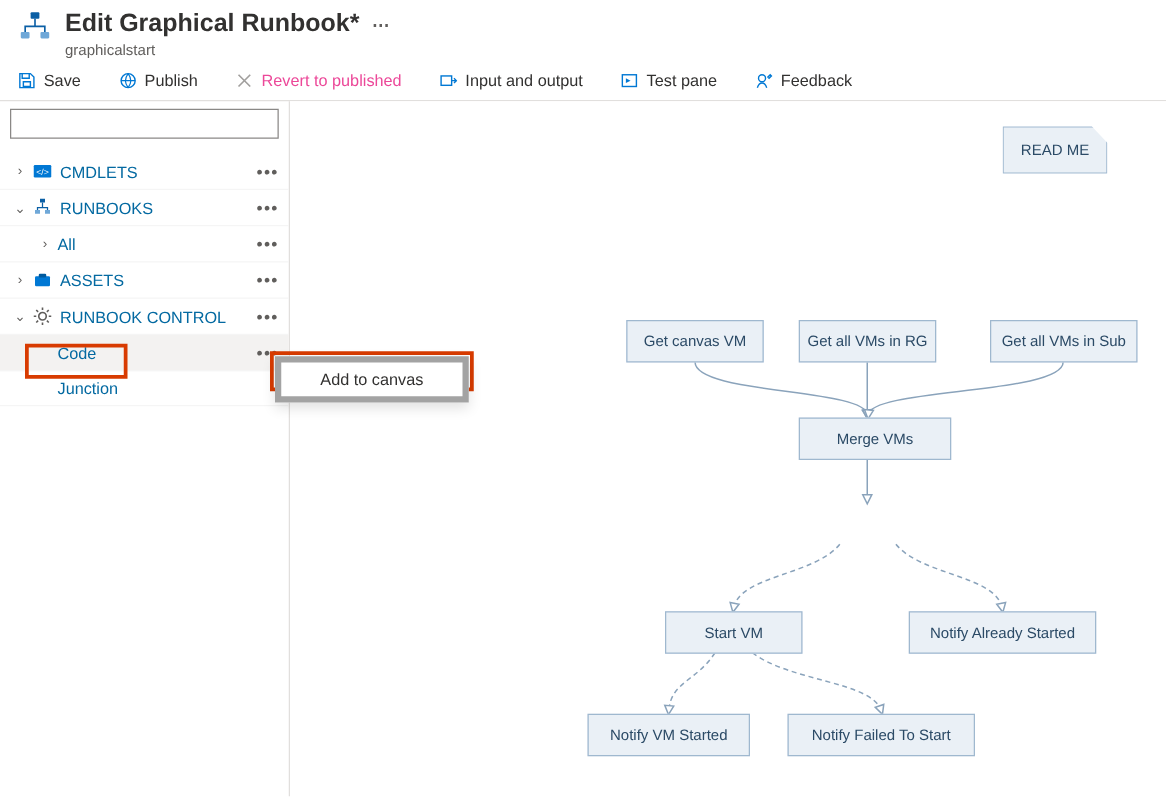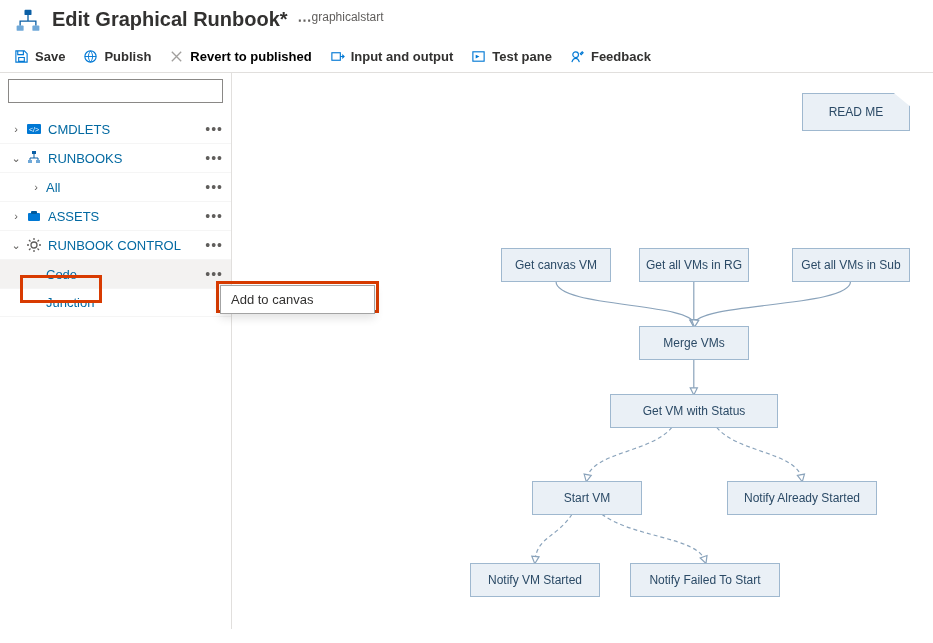--- a/index.html
+++ b/index.html
@@ -15,41 +15,40 @@
   }
 
   
   .header {
     padding: 8px 14px 6px 14px;
     display: flex;
     align-items: flex-start;
     gap: 10px;
   }
   .header-icon svg { width: 28px; height: 28px; }
-  .header-texts { display: flex; flex-direction: row; }
+  .header-texts { display: flex; flex-direction: column; }
   .header-title { font-size: 20px; font-weight: 600; color: #323130; display: flex; align-items: center; gap: 10px;}
   .header-title .ellipsis-icon { color: #605e5c; font-size: 14px; }
   .header-sub { font-size: 12px; color: #605e5c; margin-top: 2px; }
 
   
   .toolbar {
     padding: 4px 14px 8px 14px;
     display: flex;
-    gap: 18px;
+    gap: 30px;
     color: #323130;
-    font-weight: bold;
   }
   .toolbar .tb-item {
     display: flex;
     align-items: center;
     gap: 6px;
     font-size: 13px;
     cursor: pointer;
   }
-  .toolbar .tb-item.disabled { color: #000000; cursor: default; }
+  .toolbar .tb-item.disabled { color: #ec4899; cursor: default; }
   .toolbar svg { width: 15px; height: 15px; }
 
   
   .main {
     display: flex;
     height: calc(643px - 86px);
     border-top: 1px solid #e1dfdd;
   }
 
   
@@ -94,24 +93,25 @@
   }
   .hl-code { left: 20px; top: 275px; width: 82px; height: 28px; }
   .hl-menu { left: 216px; top: 281px; width: 163px; height: 32px; }
 
   
   .context-menu {
     position: absolute;
     left: 220px;
     top: 285px;
     background: #ffffff;
-    border: 1px solid #a3a3a3;
+    border: 5px solid #a3a3a3;
     box-shadow: 0 4px 10px rgba(0,0,0,0.12);
     z-index: 50;
     width: 155px;
+    text-align: center;
   }
   .context-menu .cm-item {
     padding: 6px 10px;
     font-size: 13px;
     cursor: pointer;
   }
 
   
   .canvas {
     flex: 1;
@@ -125,27 +125,27 @@
     border: 1px solid #9fb8cf;
     color: #2b4a66;
     font-size: 12px;
     display: flex;
     align-items: center;
     justify-content: center;
     text-align: center;
     padding: 4px;
   }
   .readme {
-    left: 570px; top: 20px; width: 108px; height: 38px;
+    left: 570px; top: 20px; width: 84px; height: 38px;
     clip-path: polygon(0% 0%, 85% 0%, 100% 35%, 100% 100%, 0% 100%);
   }
   .n1 { left: 269px; top: 175px; width: 110px; height: 34px; }
   .n2 { left: 407px; top: 175px; width: 110px; height: 34px; }
   .n3 { left: 560px; top: 175px; width: 118px; height: 34px; }
-  .n4 { left: 407px; top: 253px; width: 110px; height: 34px; }
+  .n4 { left: 407px; top: 253px; width: 122px; height: 34px; }
   .n5 { left: 378px; top: 321px; width: 168px; height: 34px; }
   .n6 { left: 300px; top: 408px; width: 110px; height: 34px; }
   .n7 { left: 495px; top: 408px; width: 150px; height: 34px; }
   .n8 { left: 238px; top: 490px; width: 130px; height: 34px; }
   .n9 { left: 398px; top: 490px; width: 150px; height: 34px; }
 
   svg.edges {
     position: absolute;
     left: 0; top: 0; width: 100%; height: 100%;
     pointer-events: none;
@@ -316,21 +316,20 @@
 
       <path class="edge-dashed" d="M340 442 C325 465, 305 465, 303 488" marker-end="url(#arr)"></path>
       <path class="edge-dashed" d="M370 442 C400 465, 465 465, 473 488" marker-end="url(#arr)"></path>
     </svg>
 
     <div class="node readme">READ ME</div>
     <div class="node n1">Get canvas VM</div>
     <div class="node n3">Get all VMs in Sub</div>
     <div class="node n2">Get all VMs in RG</div>
     <div class="node n4">Merge VMs</div>
-    <div class="node n5">Get VM with Status</div>
     <div class="node n7">Notify Already Started</div>
     <div class="node n6">Start VM</div>
     <div class="node n8">Notify VM Started</div>
     <div class="node n9">Notify Failed To Start</div>
   </div>
 
 </div>
 
 <div class="context-menu">
   <div class="cm-item">Add to canvas</div>

